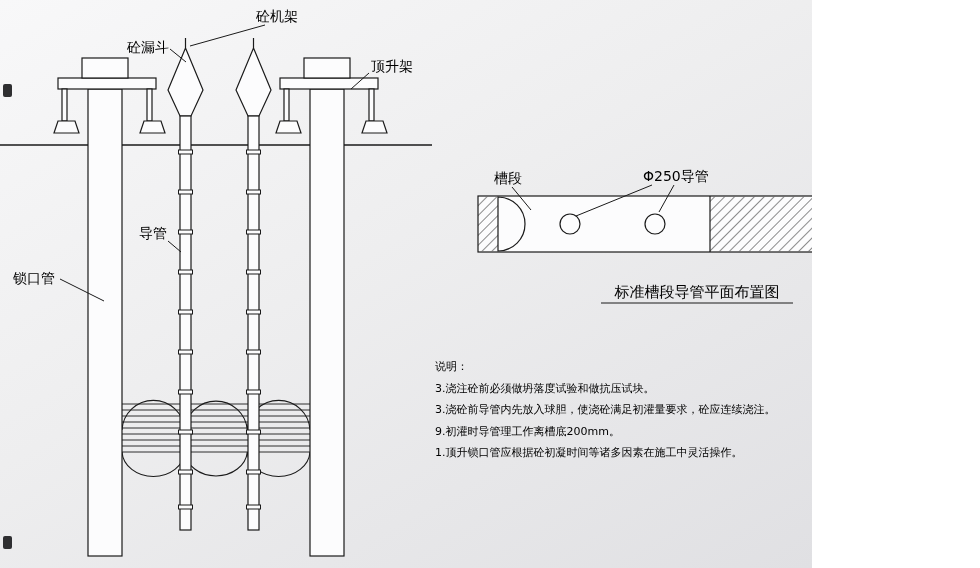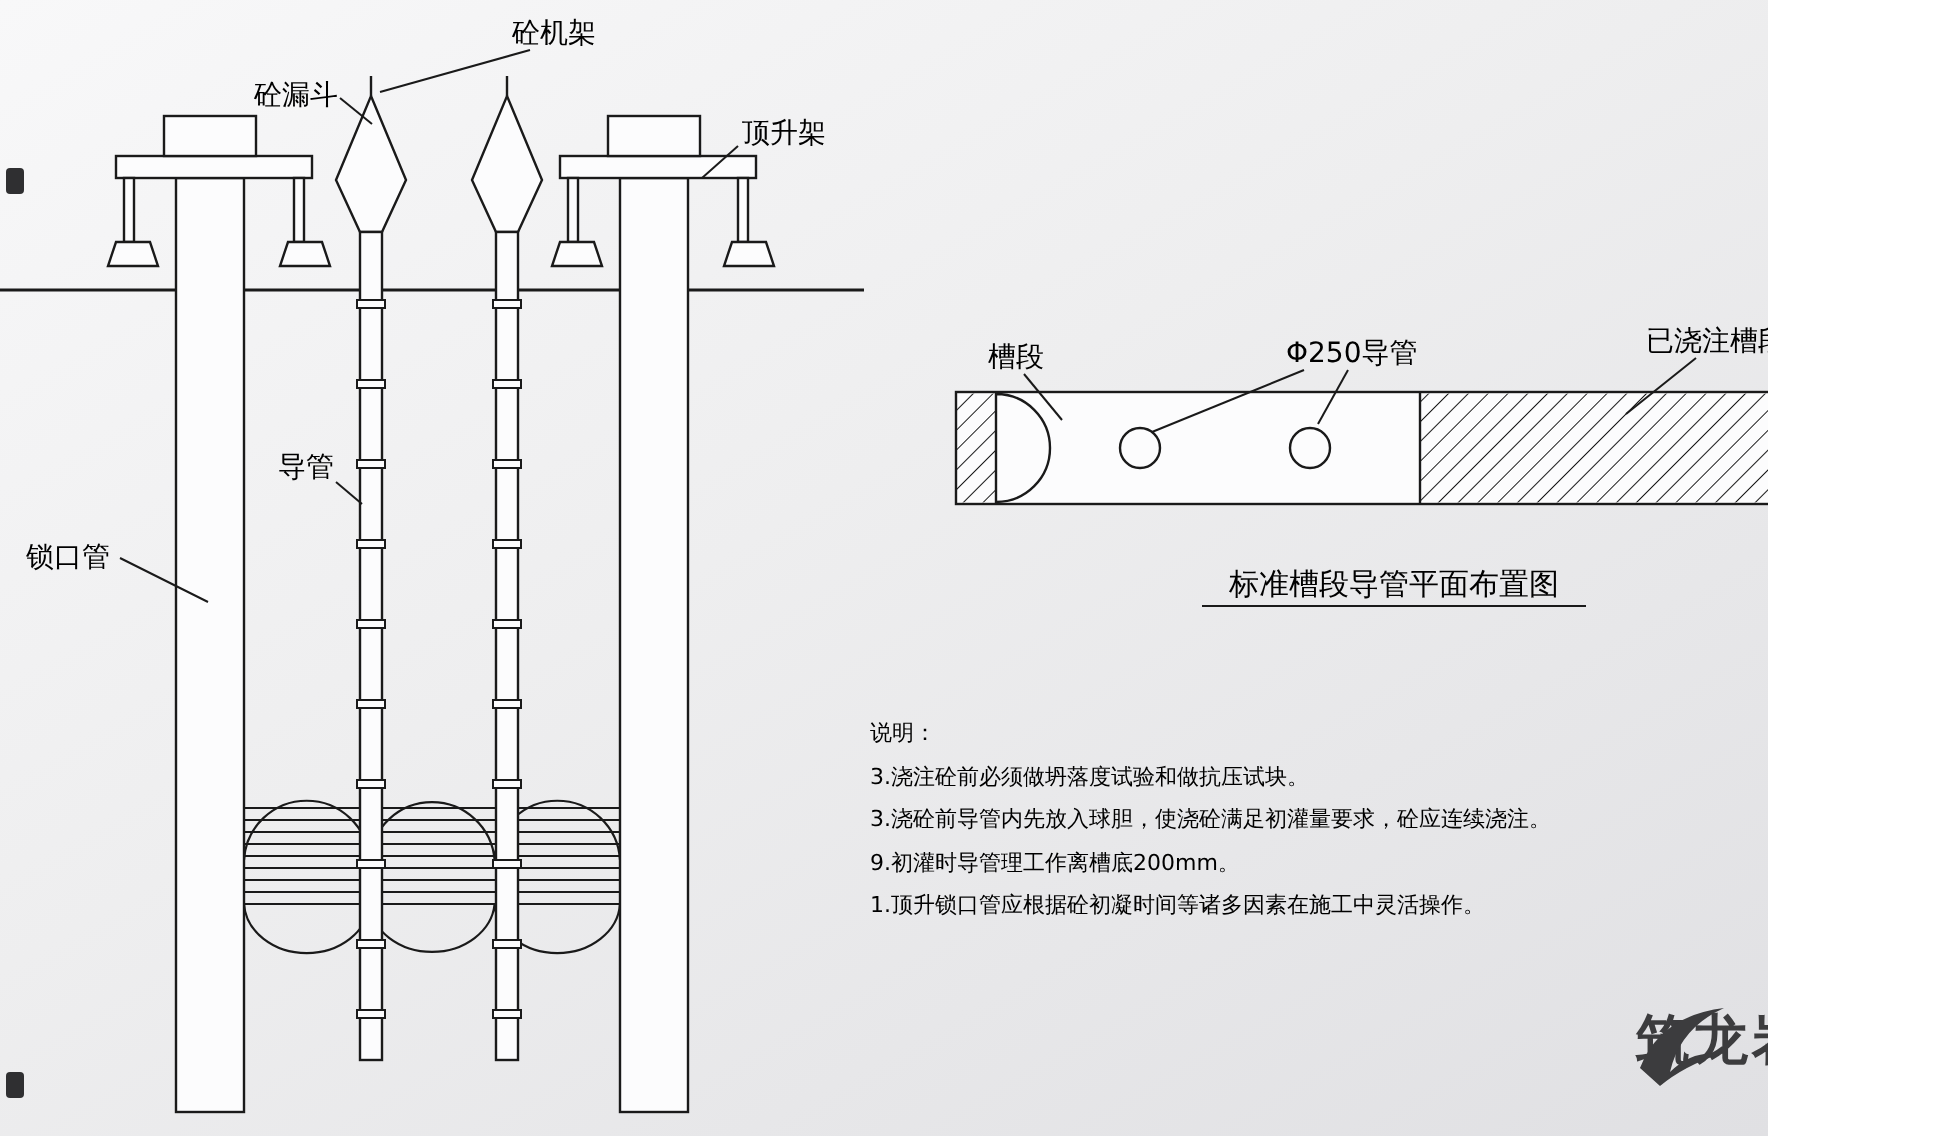--- a/index.html
+++ b/index.html
@@ -1,17 +1,17 @@
 <!DOCTYPE html>
 <html><head>
 <meta charset="utf-8">
 <style>
   html,body{margin:0;padding:0;}
   .canvas{
-    position:relative;width:884px;height:568px;overflow:hidden;
+    position:relative;width:812px;height:568px;overflow:hidden;
     background:linear-gradient(150deg,#f8f8f9 0%,#eeeeef 45%,#e0e0e3 100%);
     font-family:"DejaVu Sans","Liberation Sans",sans-serif;color:#111;
   }
   svg{position:absolute;left:0;top:0;}
   svg text{font-family:"DejaVu Sans","Liberation Sans",sans-serif;}
   .notes{
     position:absolute;left:388px;top:356px;width:590px;
     font-size:11px;line-height:21.5px;color:#000;margin-left:47px;
   }
   .notes div{margin:0;padding:0;}

